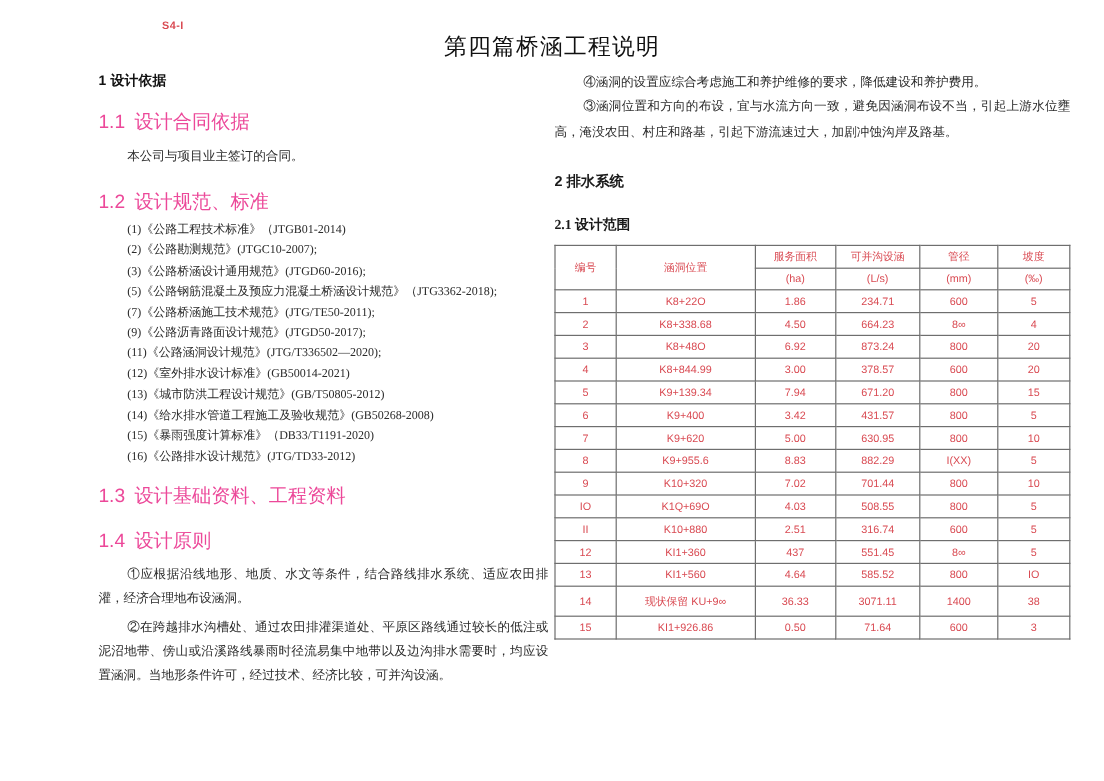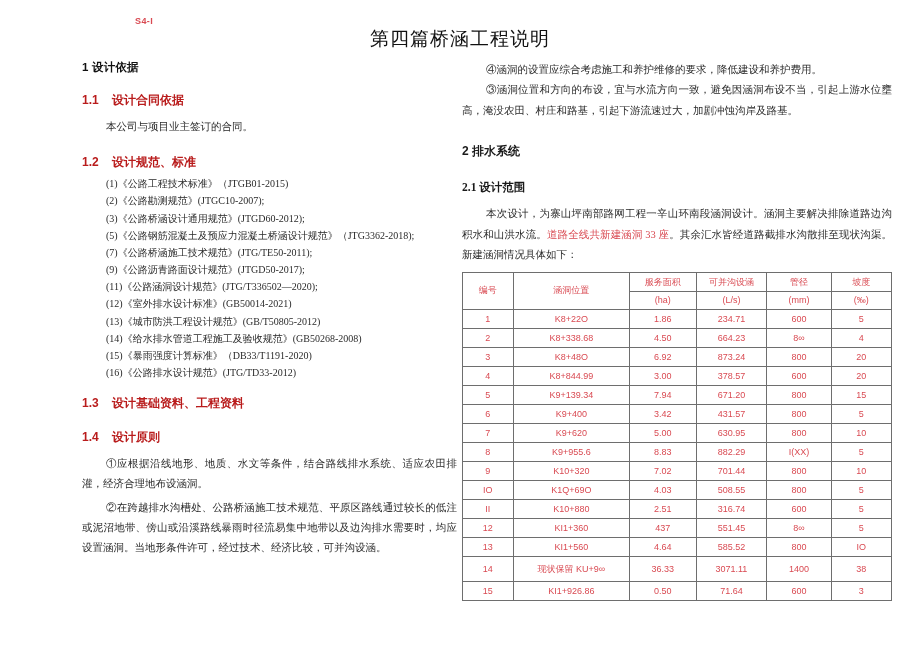--- a/index.html
+++ b/index.html
@@ -57,24 +57,24 @@
   h2.h-num {
     font-family: "Liberation Sans", sans-serif;
     font-size: 11.5px;
     font-weight: bold;
     margin: 0 0 6px 0;
     color: #111;
     letter-spacing: .2px;
   }
   h3.h-sub {
     font-family: "Liberation Sans", sans-serif;
-    font-size: 12px;
-    font-weight: bold;
+    font-size: 16px;
+    font-weight: normal;
     margin: 17px 0 8px 0;
-    color: #b91c1c;
+    color: #ec4899;
   }
   h3.h-sub .num { display: inline-block; min-width: 30px; }
 
   p.body-txt {
     font-size: 10.5px;
     line-height: 1.92;
     margin: 0 0 3px 0;
     text-align: justify;
     color: #2a2a2a;
   }
@@ -169,55 +169,54 @@
 
     <h3 class="h-sub">
       <span class="num">1.1</span><span>设计合同依据</span>
     </h3>
     <p class="body-txt para-ind">本公司与项目业主签订的合同。</p>
 
     <h3 class="h-sub">
       <span class="num">1.2</span><span>设计规范、标准</span>
     </h3>
     <ol class="std-list">
-      <li>(1)《公路工程技术标准》（JTGB01-2015)</li>
+      <li>(1)《公路工程技术标准》（JTGB01-2014)</li>
       <li>(2)《公路勘测规范》(JTGC10-2007);</li>
-      <li>(3)《公路桥涵设计通用规范》(JTGD60-2012);</li>
+      <li>(3)《公路桥涵设计通用规范》(JTGD60-2016);</li>
       <li>(5)《公路钢筋混凝土及预应力混凝土桥涵设计规范》（JTG3362-2018);</li>
       <li>(7)《公路桥涵施工技术规范》(JTG/TE50-2011);</li>
       <li>(9)《公路沥青路面设计规范》(JTGD50-2017);</li>
       <li>(11)《公路涵洞设计规范》(JTG/T336502—2020);</li>
       <li>(12)《室外排水设计标准》(GB50014-2021)</li>
       <li>(13)《城市防洪工程设计规范》(GB/T50805-2012)</li>
       <li>(14)《给水排水管道工程施工及验收规范》(GB50268-2008)</li>
       <li>(15)《暴雨强度计算标准》（DB33/T1191-2020)</li>
       <li>(16)《公路排水设计规范》(JTG/TD33-2012)</li>
     </ol>
 
     <h3 class="h-sub">
       <span class="num">1.3</span><span>设计基础资料、工程资料</span>
     </h3>
 
     <h3 class="h-sub">
       <span class="num">1.4</span><span>设计原则</span>
     </h3>
     <p class="body-txt indent">①应根据沿线地形、地质、水文等条件，结合路线排水系统、适应农田排灌，经济合理地布设涵洞。</p>
-    <p class="body-txt indent">②在跨越排水沟槽处、公路桥涵施工技术规范、平原区路线通过较长的低注或泥沼地带、傍山或沿溪路线暴雨时径流易集中地带以及边沟排水需要时，均应设置涵洞。当地形条件许可，经过技术、经济比较，可并沟设涵。</p>
+    <p class="body-txt indent">②在跨越排水沟槽处、通过农田排灌渠道处、平原区路线通过较长的低注或泥沼地带、傍山或沿溪路线暴雨时径流易集中地带以及边沟排水需要时，均应设置涵洞。当地形条件许可，经过技术、经济比较，可并沟设涵。</p>
   </div>
 
   <div class="col col-right">
 
     <p class="rc-p ind">④涵洞的设置应综合考虑施工和养护维修的要求，降低建设和养护费用。</p>
     <p class="rc-p ind">③涵洞位置和方向的布设，宜与水流方向一致，避免因涵洞布设不当，引起上游水位壅高，淹没农田、村庄和路基，引起下游流速过大，加剧冲蚀沟岸及路基。</p>
 
     <h2 class="h2-right">2 排水系统</h2>
 
     <h3 class="h3-right">2.1 设计范围</h3>
 
-    <p class="rc-p ind"><span>本次设计，为寨山坪南部路网工程一辛山环南段涵洞设计。涵洞主要解决排除道路边沟积水和山洪水流。</span><span class="red-hl">道路全线共新建涵洞 33 座</span><span>。其余汇水皆经道路截排水沟散排至现状沟渠。新建涵洞情况具体如下：</span></p>
 
     <table class="culvert">
       <colgroup>
         <col class="c-id">
           <col class="c-loc">
           <col class="c-area">
           <col class="c-flow">
           <col class="c-dia">
           <col class="c-slp">
       </colgroup>

